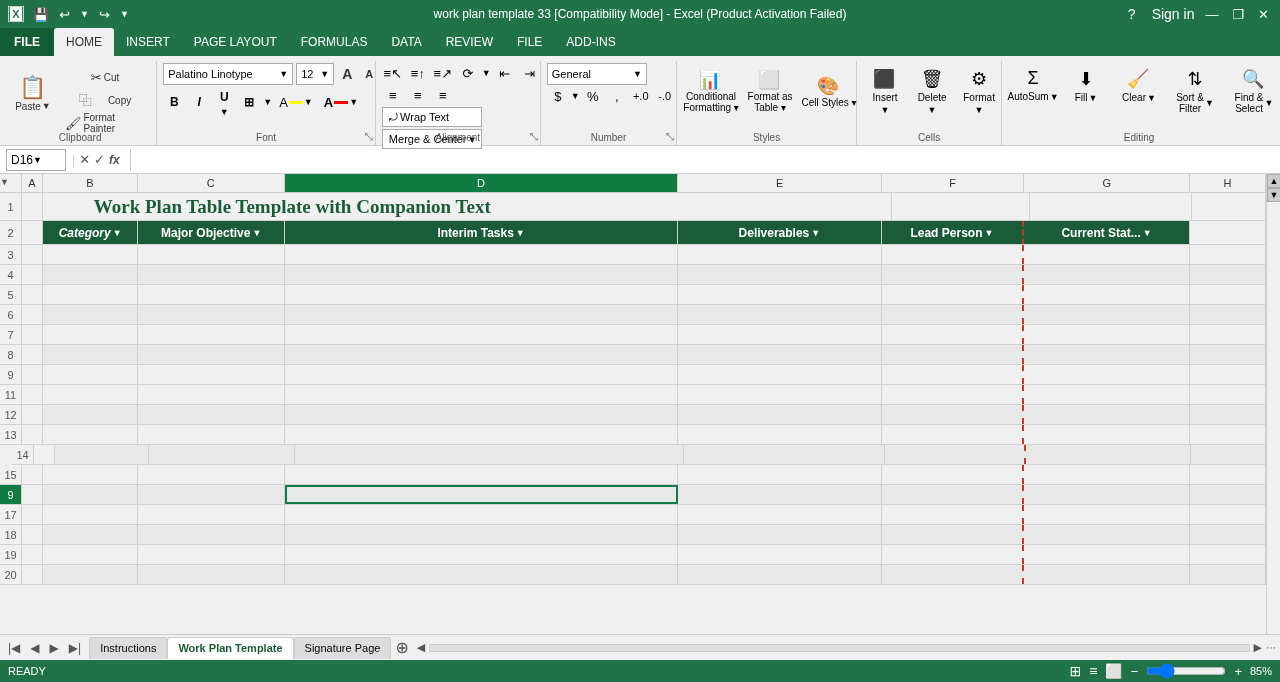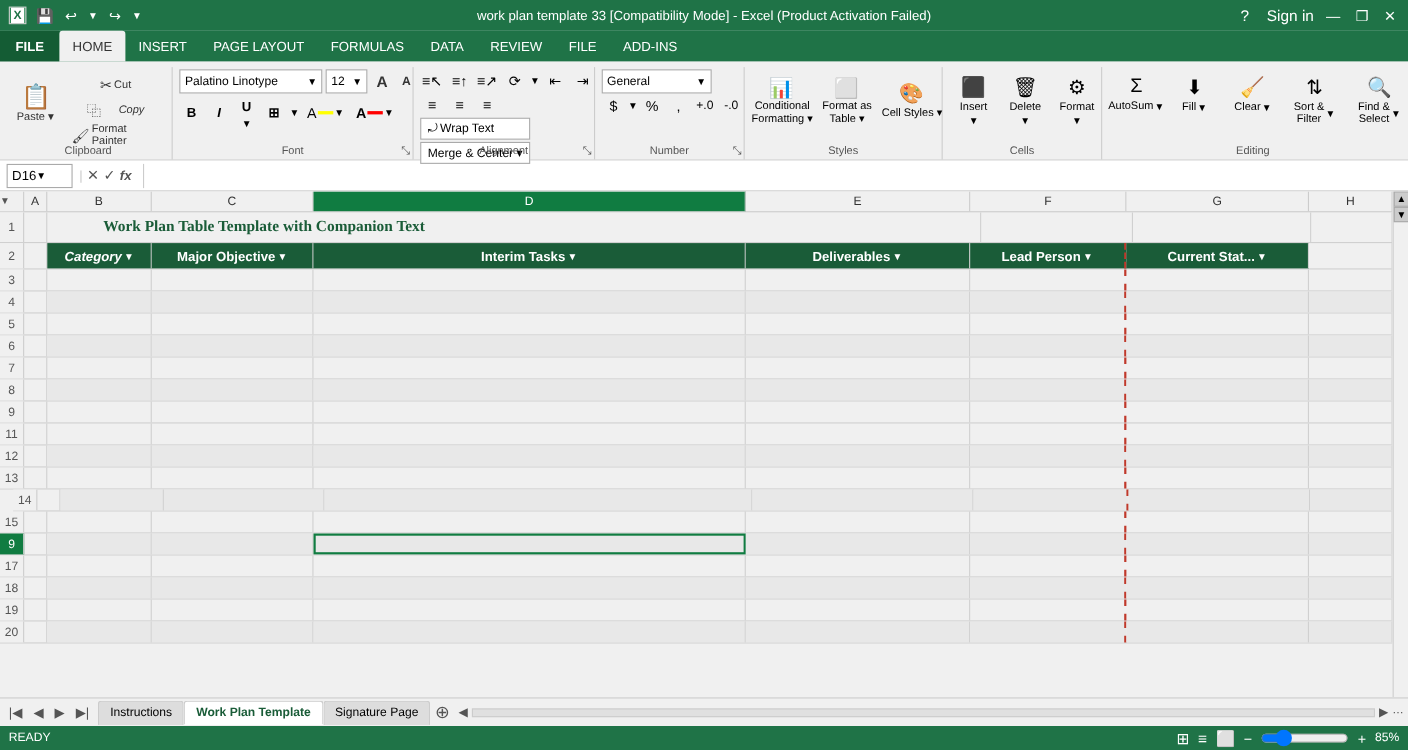--- a/index.html
+++ b/index.html
@@ -195,21 +195,21 @@
     .cell.header-cell {
       background: #1a5c38;
       color: white;
       font-weight: bold;
       justify-content: center;
       position: relative;
     }
     .cell.title-cell {
       color: #1a5c38;
       font-weight: bold;
-      font-size: 14px;
+      font-size: 19px;
       font-family: 'Palatino Linotype', serif;
       margin-left: 48px;
     }
     .cell.striped { background: #e8e8e8; }
 
     .dropdown-arrow {
       font-size: 9px;
       margin-left: 2px;
       color: white;
       cursor: pointer;
@@ -420,21 +420,21 @@
               <span style="font-size:9px;">▼</span>
             </div>
           </div>
           <div style="display:flex;flex-direction:column;gap:3px;padding-top:4px;">
             <div class="ribbon-btn-small">
               <span style="font-size:13px;">✂</span>
               <span style="font-size:10px;margin-left:2px;">Cut</span>
             </div>
             <div class="ribbon-btn-small">
               <span style="font-size:13px;">⿻</span>
-              <span style="font-size:10px;margin-left:16px;font-style:italic;">Copy</span>
+              <span style="font-size:10px;margin-left:16px;">Copy</span>
             </div>
             <div class="ribbon-btn-small">
               <span style="font-size:13px;">🖌</span>
               <span style="font-size:10px;margin-left:2px;">Format Painter</span>
             </div>
           </div>
         </div>
       </div>
       <div class="ribbon-group-label">Clipboard</div>
     </div>

